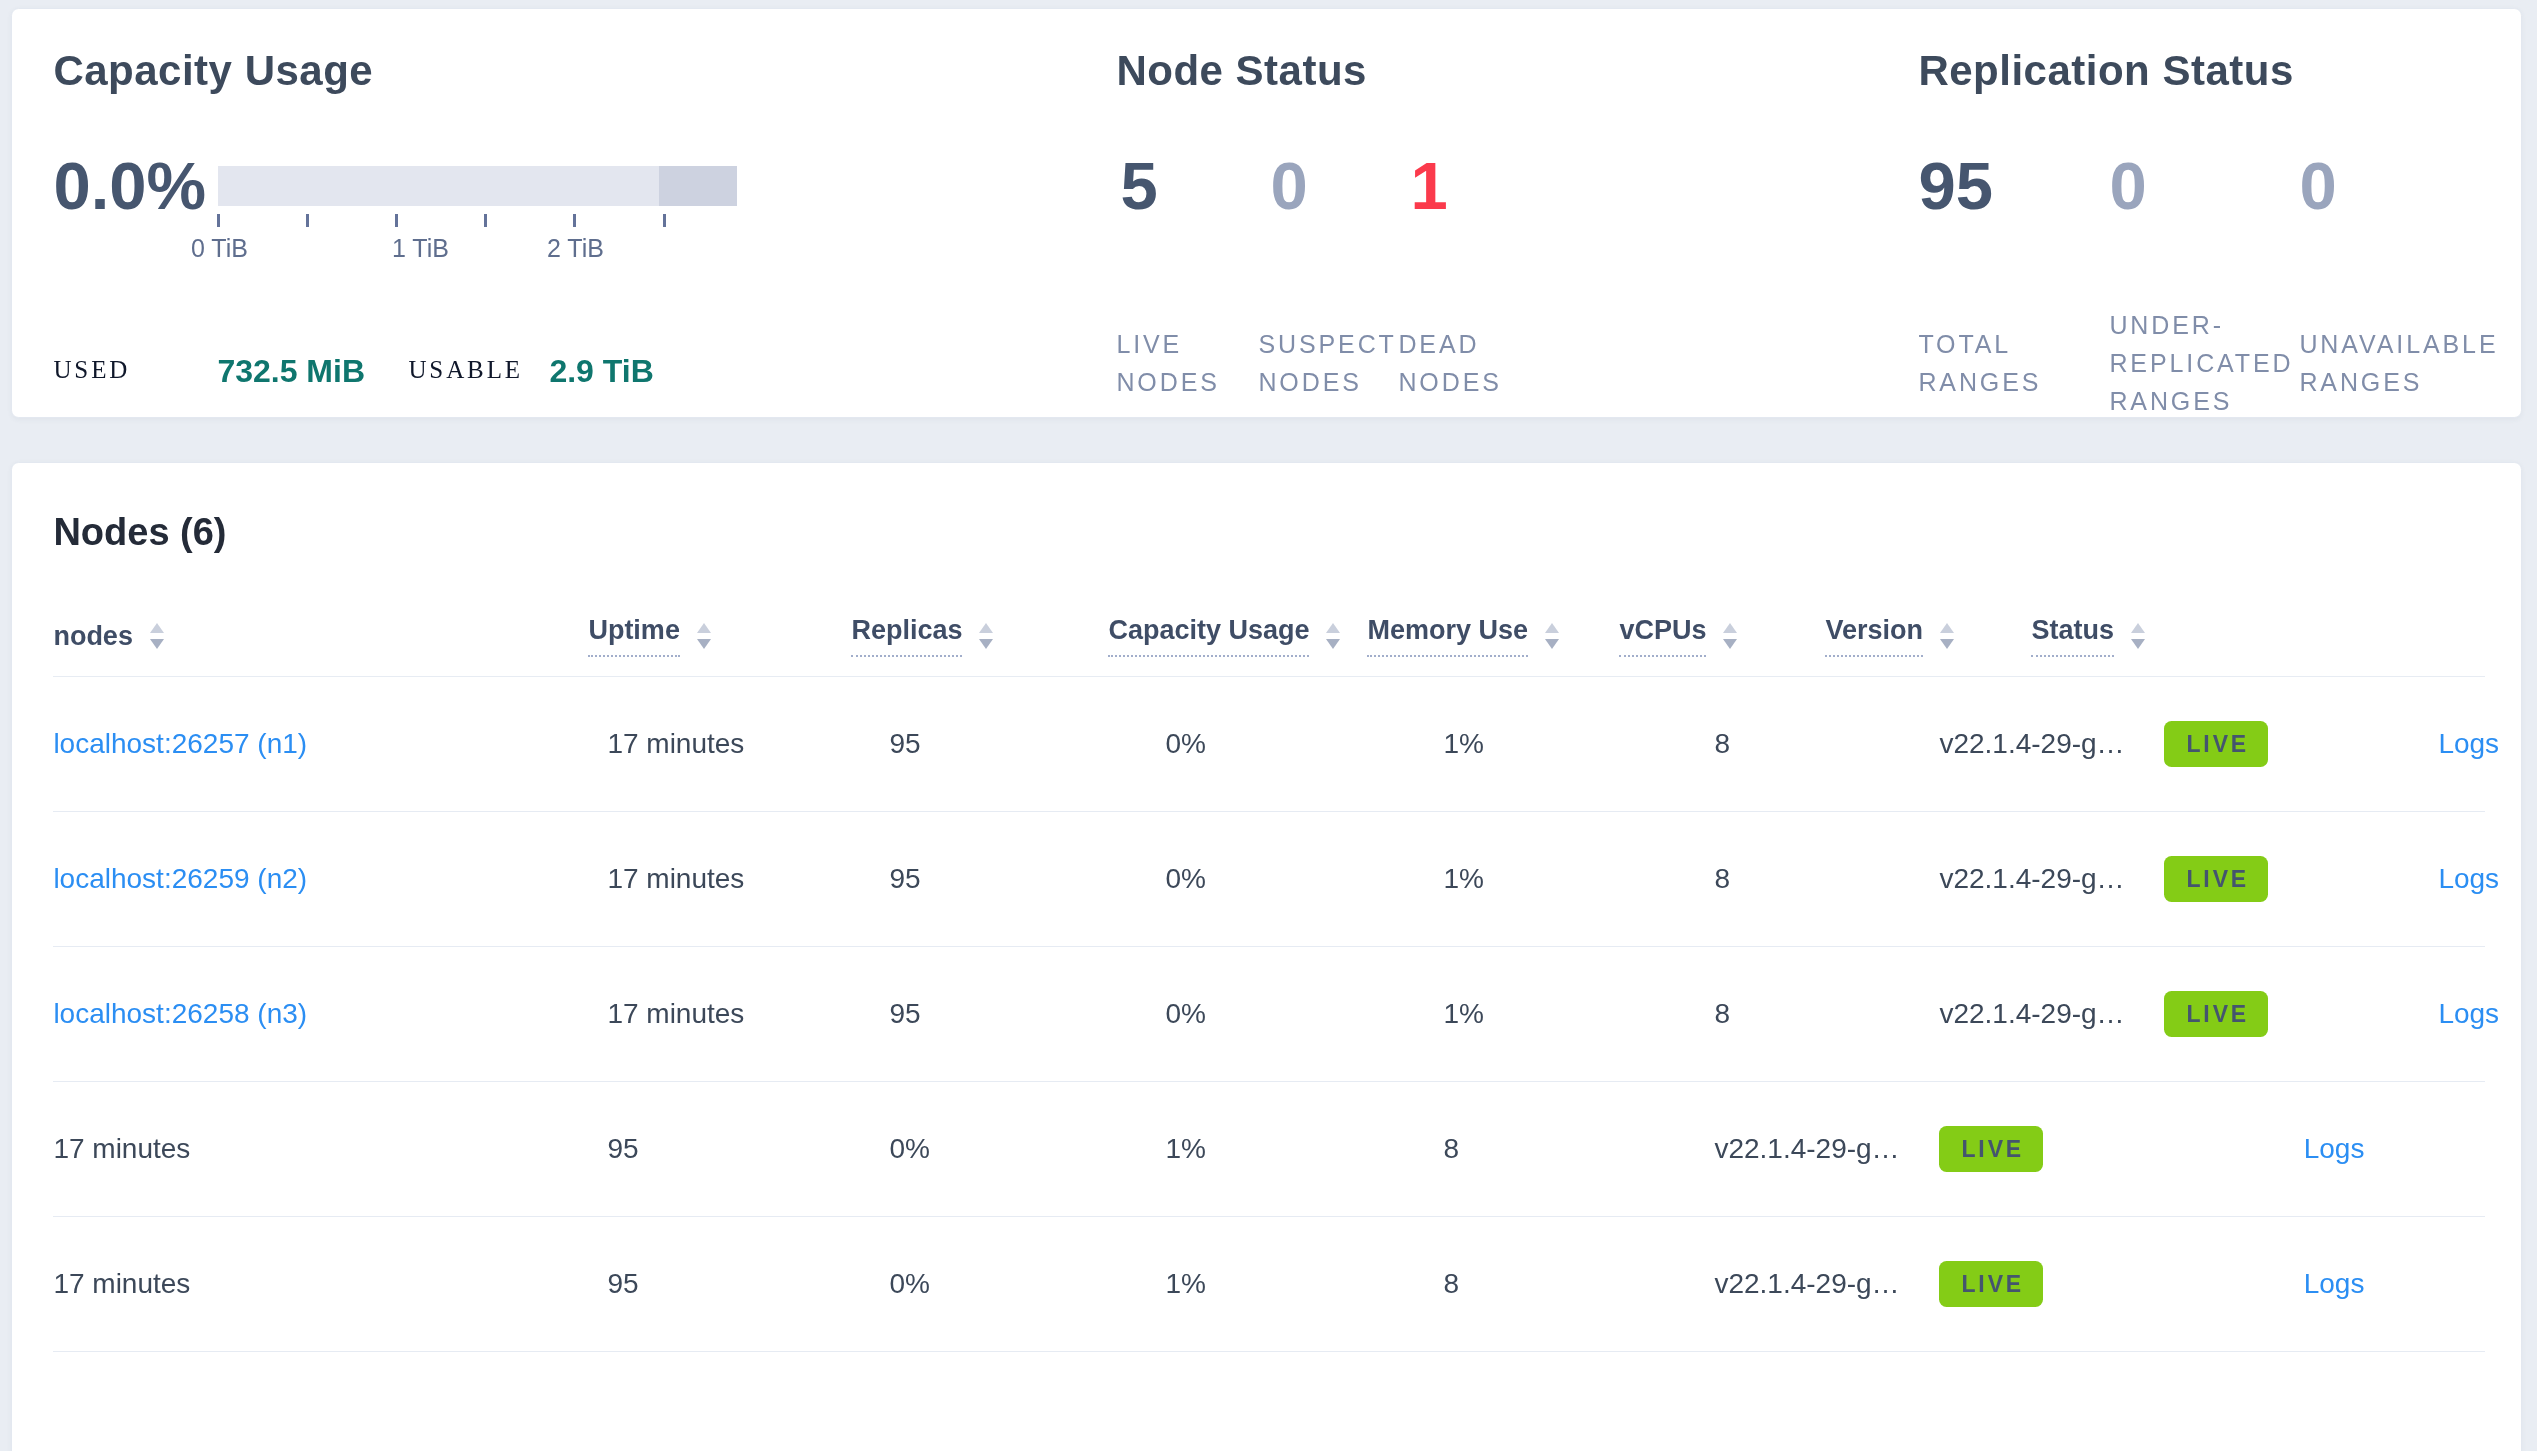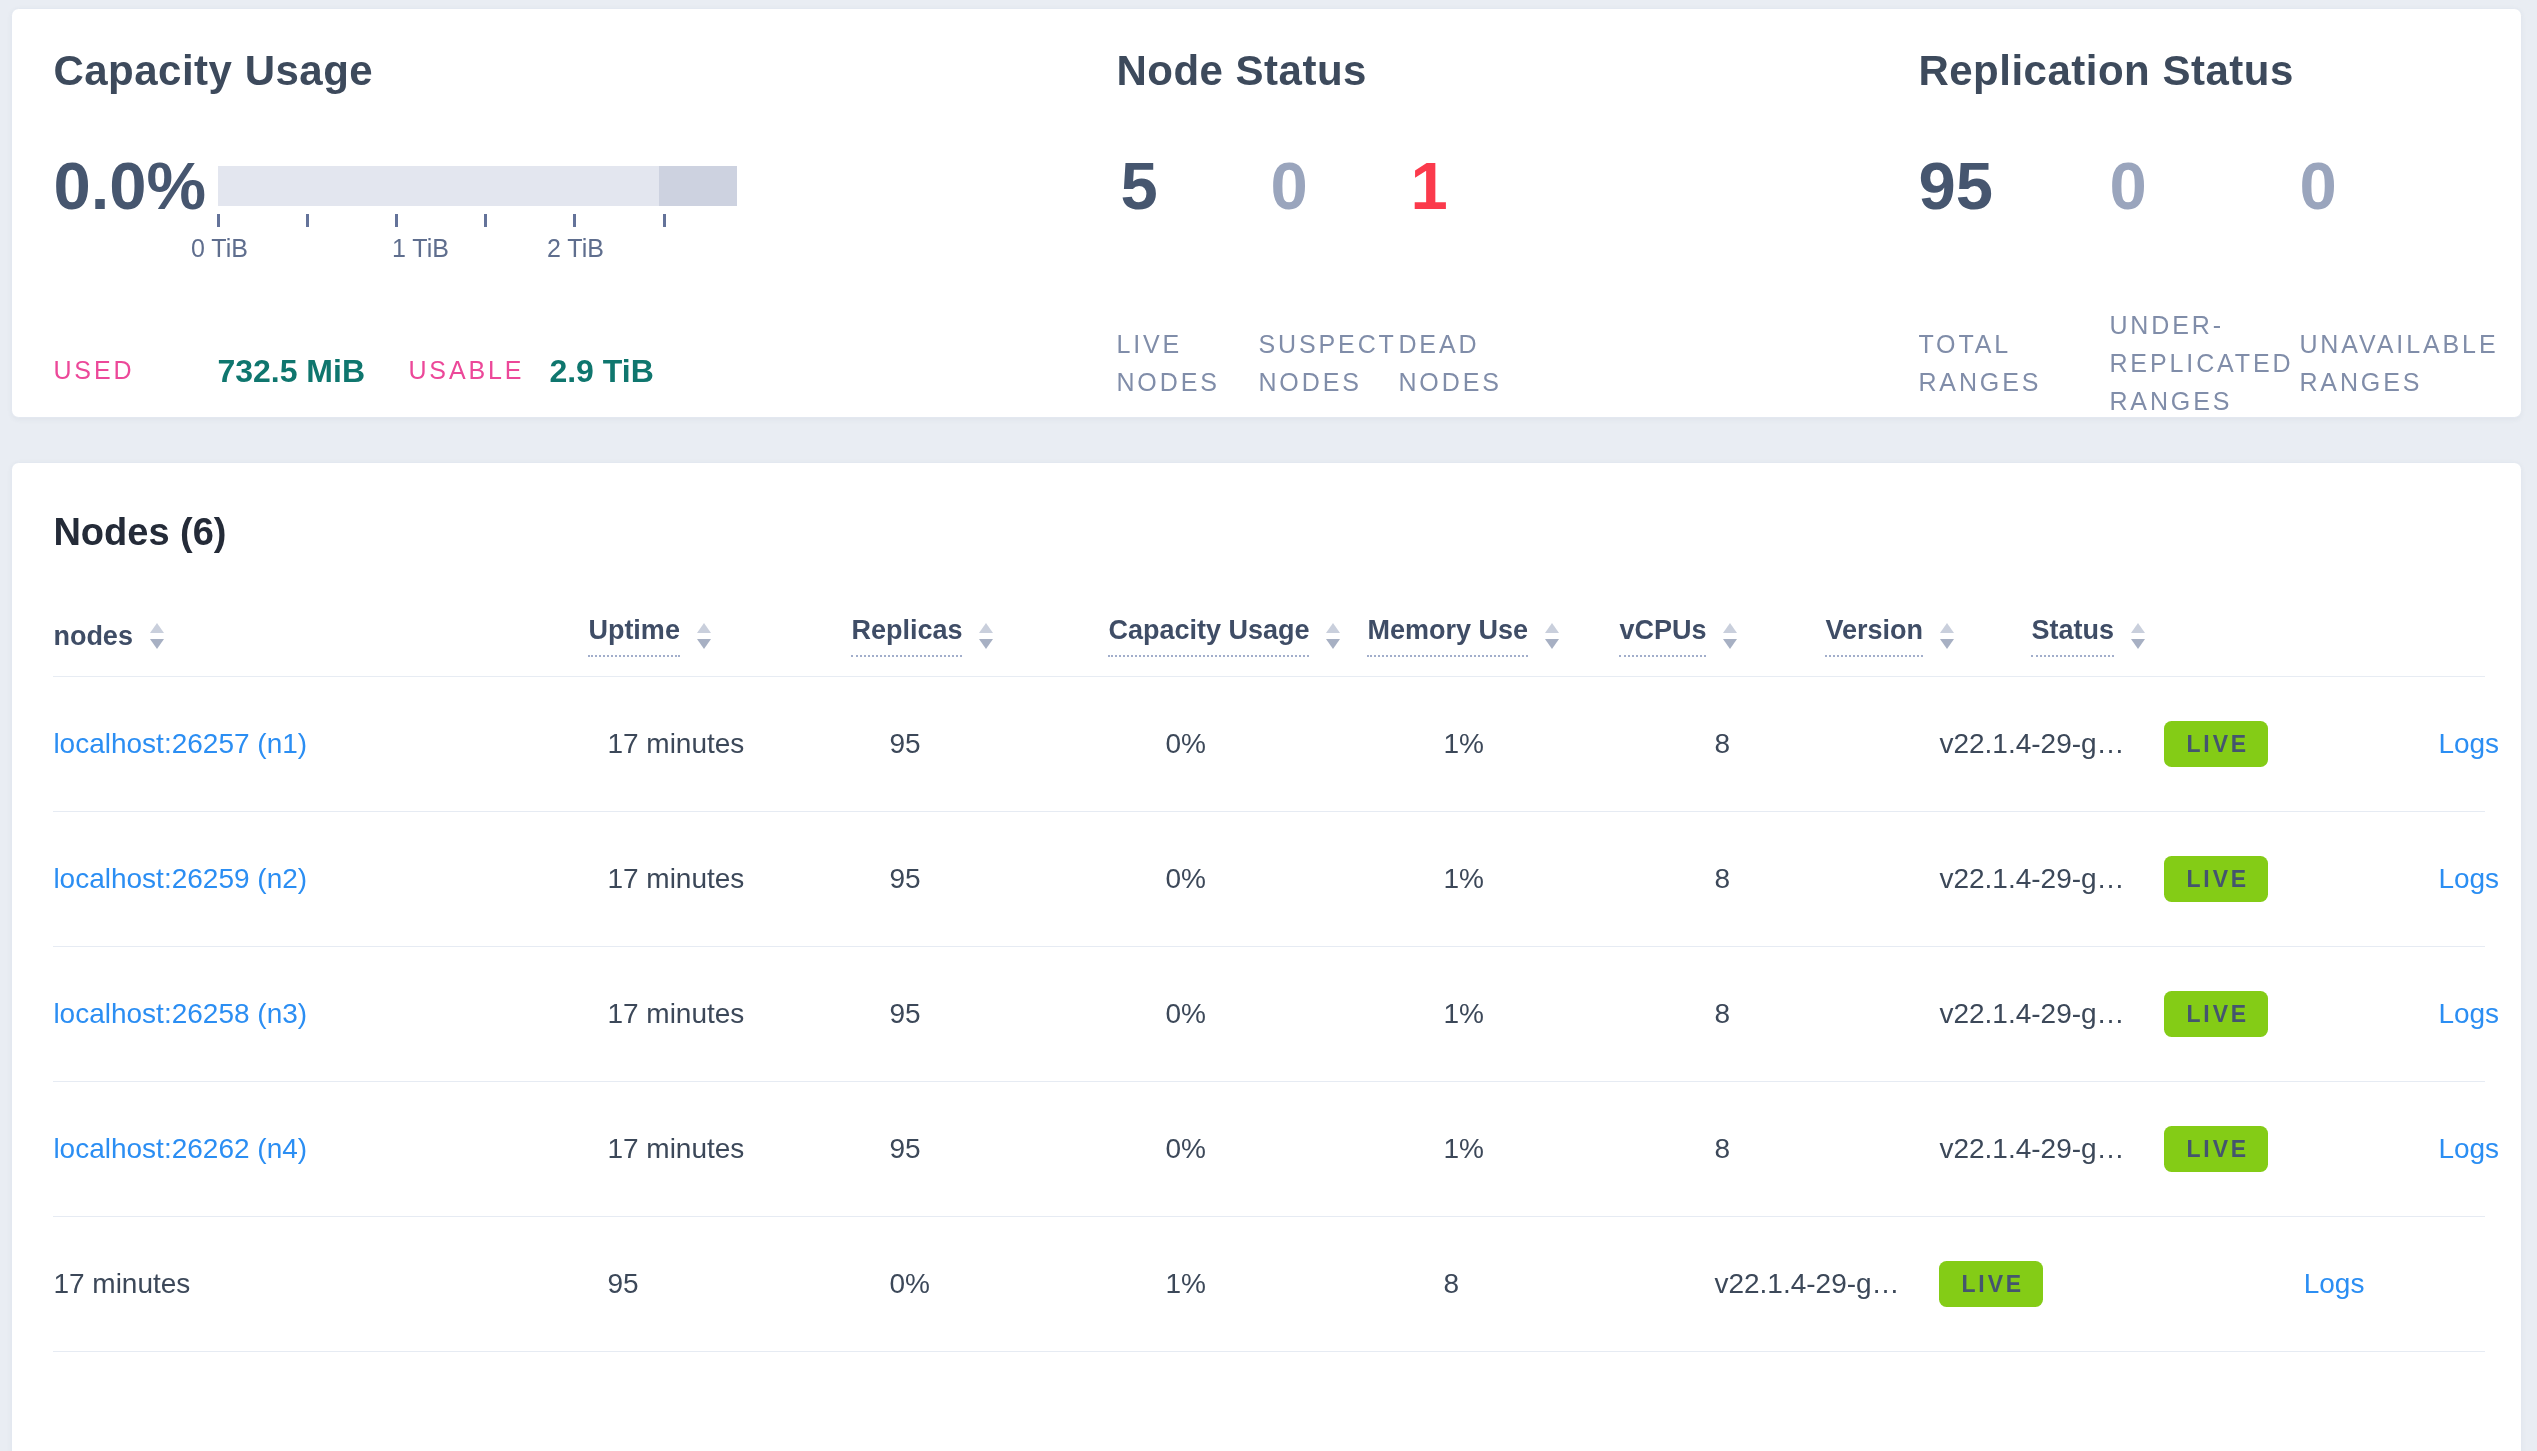--- a/index.html
+++ b/index.html
@@ -30,21 +30,21 @@
     font-size:25px;letter-spacing:2.9px;color:#808da9;line-height:38px;white-space:pre-line;
   }
 
   
   #cap-percent{position:absolute;left:41px;top:143px;}
   #cap-bar{position:absolute;left:206px;top:157px;width:519px;height:40px;background:#e3e6ef;}
   #cap-bar-seg{position:absolute;right:0;top:0;width:78px;height:40px;background:#cdd2e0;}
   .cap-tick{position:absolute;top:205px;width:2.9px;height:13.3px;background:#64739a;}
   .cap-tick-label{position:absolute;top:225px;width:114px;margin-left:-57px;text-align:center;
     font-size:25px;color:#5f6e8e;}
-  .cap-stat-label{position:absolute;top:347px;font-size:25px;letter-spacing:2.9px;color:#ec4899;}
+  .cap-stat-label{position:absolute;top:347px;font-size:25px;letter-spacing:2.9px;color:#0f172a;font-family:Liberation Serif, serif;}
   .cap-stat-value{position:absolute;top:344px;font-size:32px;font-weight:700;color:#0f766e;}
 
   .stat-num{position:absolute;top:143px;}
   .stat-label-box{position:absolute;top:317px;height:74px;display:flex;align-items:center;}
 
   
   #toolbar{
     height:93px;border-bottom:1.9px solid #e7ecf3;display:flex;align-items:center;
     padding-left:41px;box-sizing:border-box;
   }
@@ -246,21 +246,20 @@
       <div class="cell">95</div>
       <div class="cell">0%</div>
       <div class="cell">1%</div>
       <div class="cell">8</div>
       <div class="cell">v22.1.4-29-g…</div>
       <div class="cell"><span class="badge">LIVE</span></div>
       <div class="cell logs-cell"><a class="link">Logs</a></div>
     </div>
 
     <div class="grid-row data-row">
-      <div class="cell"><a class="link">localhost:26262 (n4)</a></div>
       <div class="cell">17 minutes</div>
       <div class="cell">95</div>
       <div class="cell">0%</div>
       <div class="cell">1%</div>
       <div class="cell">8</div>
       <div class="cell">v22.1.4-29-g…</div>
       <div class="cell"><span class="badge">LIVE</span></div>
       <div class="cell logs-cell"><a class="link">Logs</a></div>
     </div>
 

